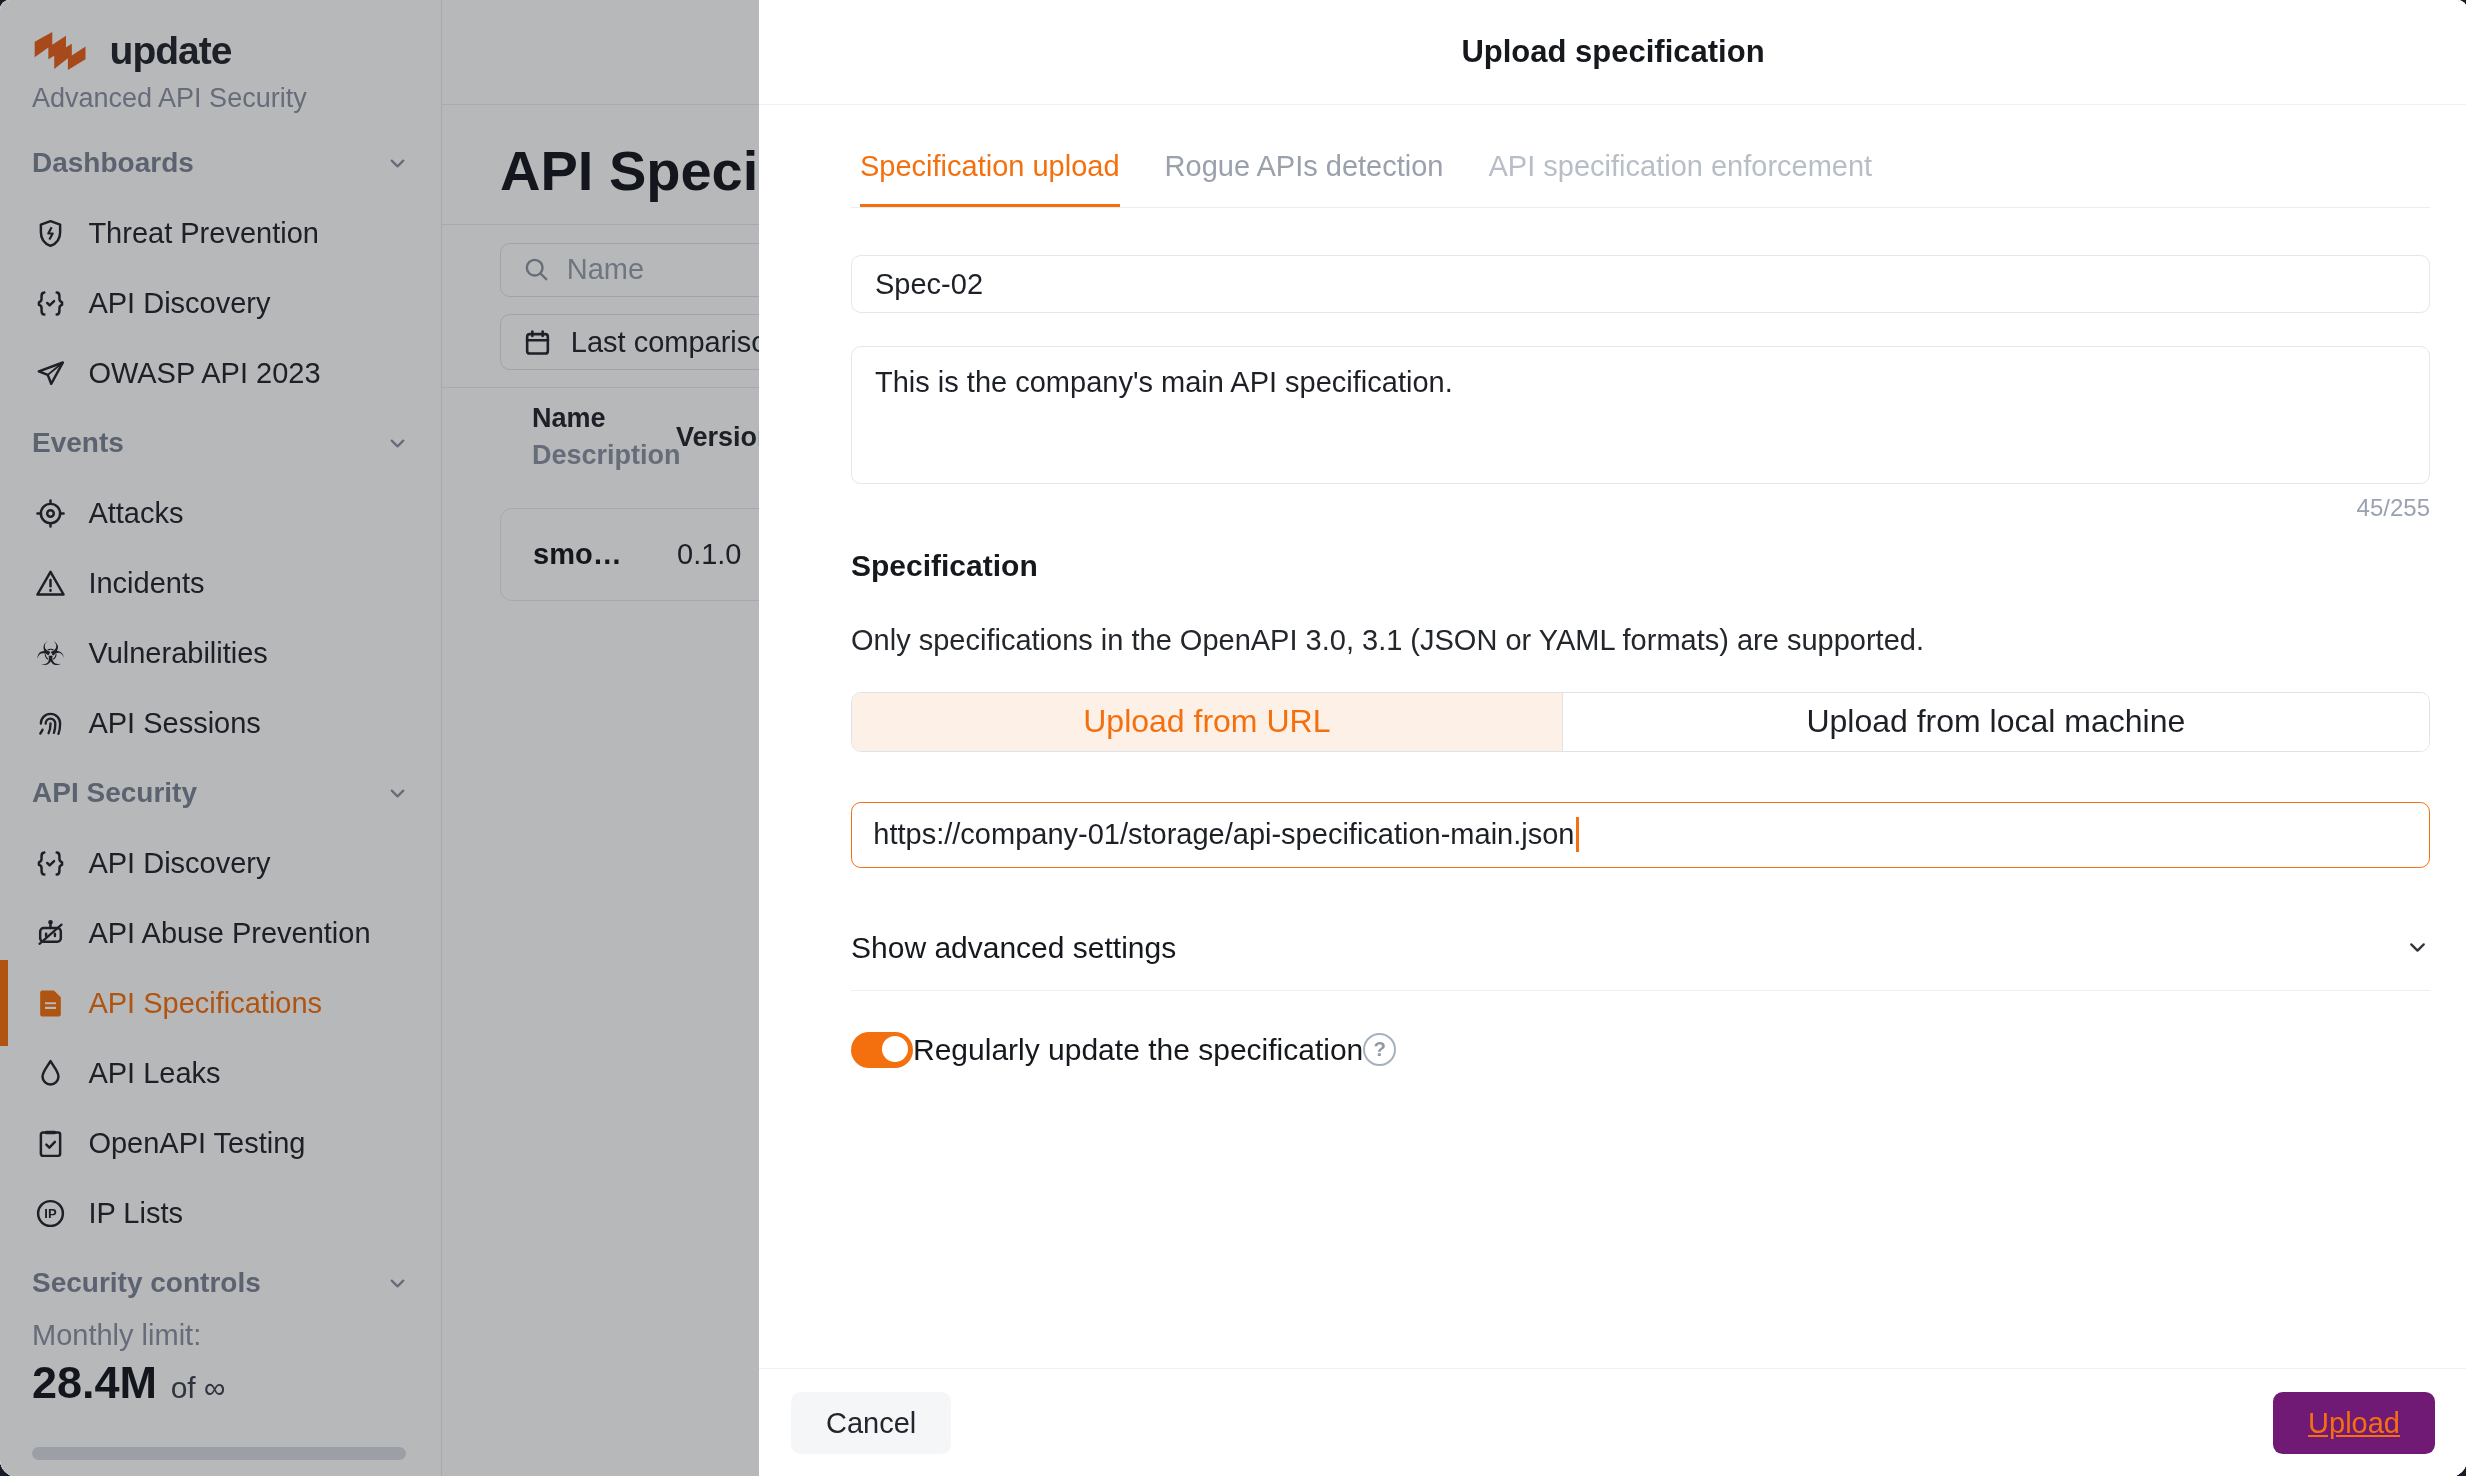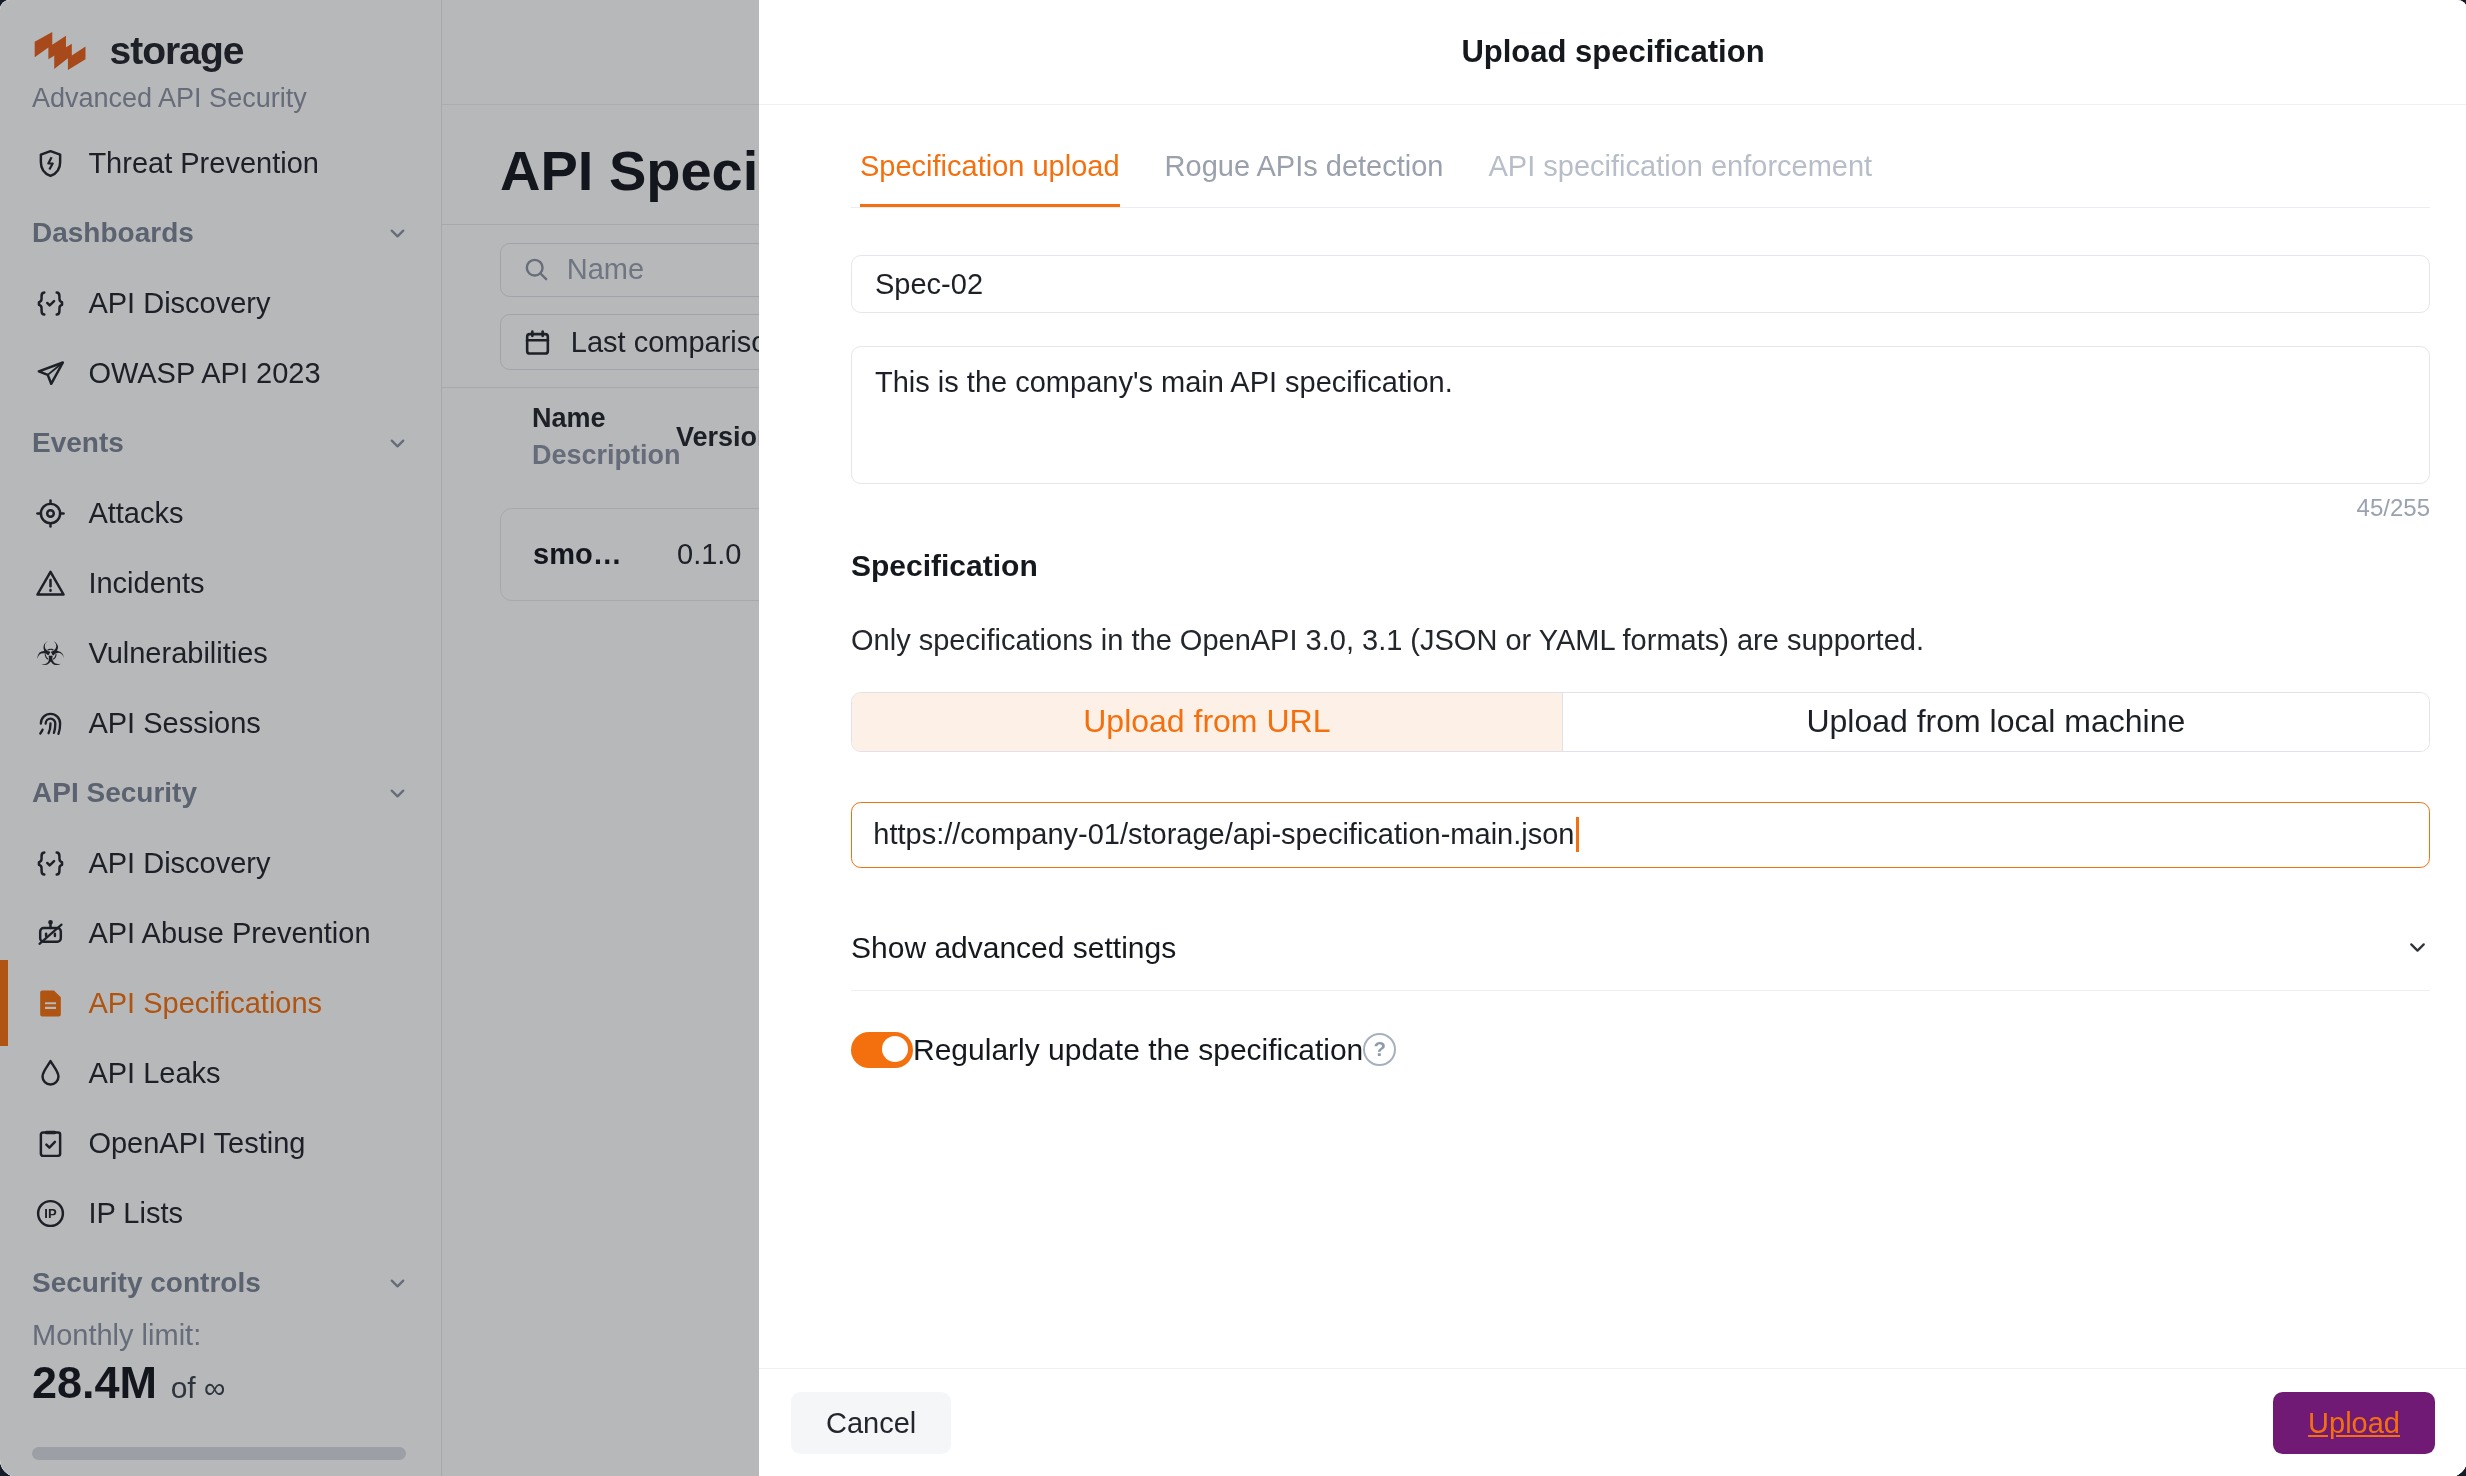--- a/index.html
+++ b/index.html
@@ -139,43 +139,43 @@
 <div class="app">
 
   <div class="base">
 
     <aside class="sidebar">
       <div class="logo-row">
         <svg class="logo-mark" viewBox="0 0 64 44">
           <path d="M2 28 L2 12 L20 2 L20 15 L34 6 L34 19 L16 30 L16 18 Z" fill="#e8611c"></path>
           <path d="M22 40 L22 25 L40 14 L40 26 L54 17 L54 30 L36 41 L36 29 Z" fill="#e8611c"></path>
         </svg>
-        <span class="logo-text">storage</span>
+        <span class="logo-text">update</span>
       </div>
       <div class="logo-sub">Advanced API Security</div>
 
       <nav class="nav">
-
-        <div class="nav-row nav-item">
-          <span class="ic">
-            <svg width="33" height="33" viewBox="0 0 24 24" fill="none" stroke="currentColor" stroke-width="1.8" stroke-linejoin="round">
-                <path d="M12 3 L19 5.5 V11 C19 15.8 16.2 19.4 12 21 C7.8 19.4 5 15.8 5 11 V5.5 Z"></path>
-                <path d="M12.8 7.5 L10.4 12 H13.6 L11.2 16.3" stroke-width="1.6"></path>
-              </svg>
-          </span>
-          <span class="lbl">Threat Prevention</span>
-        </div>
 
         <div class="nav-row nav-header">
           <span class="hdr">Dashboards</span>
           <span class="chev">
             <svg width="23" height="23" viewBox="0 0 24 24">
                 <polyline points="6 9 12 15 18 9" fill="none" stroke="currentColor" stroke-width="2.4" stroke-linecap="round" stroke-linejoin="round"></polyline>
               </svg>
           </span>
+        </div>
+
+        <div class="nav-row nav-item">
+          <span class="ic">
+            <svg width="33" height="33" viewBox="0 0 24 24" fill="none" stroke="currentColor" stroke-width="1.8" stroke-linejoin="round">
+                <path d="M12 3 L19 5.5 V11 C19 15.8 16.2 19.4 12 21 C7.8 19.4 5 15.8 5 11 V5.5 Z"></path>
+                <path d="M12.8 7.5 L10.4 12 H13.6 L11.2 16.3" stroke-width="1.6"></path>
+              </svg>
+          </span>
+          <span class="lbl">Threat Prevention</span>
         </div>
 
         <div class="nav-row nav-item">
           <span class="ic">
             <svg width="33" height="33" viewBox="0 0 24 24" fill="none" stroke="currentColor" stroke-width="1.8" stroke-linecap="round" stroke-linejoin="round">
                 <path d="M7.5 4 C5.8 4 5.5 5 5.5 6.8 V8.6 C5.5 10 4.9 10.7 3.6 11 V13 C4.9 13.3 5.5 14 5.5 15.4 V17.2 C5.5 19 5.8 20 7.5 20"></path>
                 <path d="M16.5 4 C18.2 4 18.5 5 18.5 6.8 V8.6 C18.5 10 19.1 10.7 20.4 11 V13 C19.1 13.3 18.5 14 18.5 15.4 V17.2 C18.5 19 18.2 20 16.5 20"></path>
                 <polyline points="9.6 11.6 11.4 13.4 14.6 10.2"></polyline>
               </svg>
           </span>

